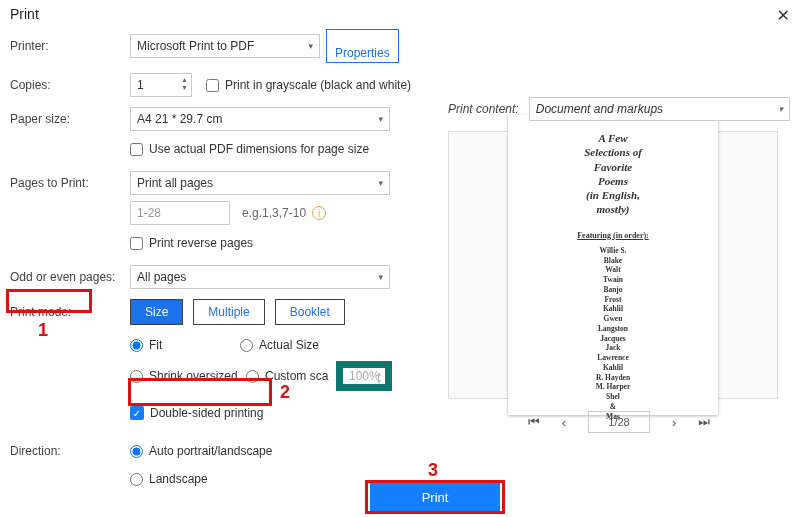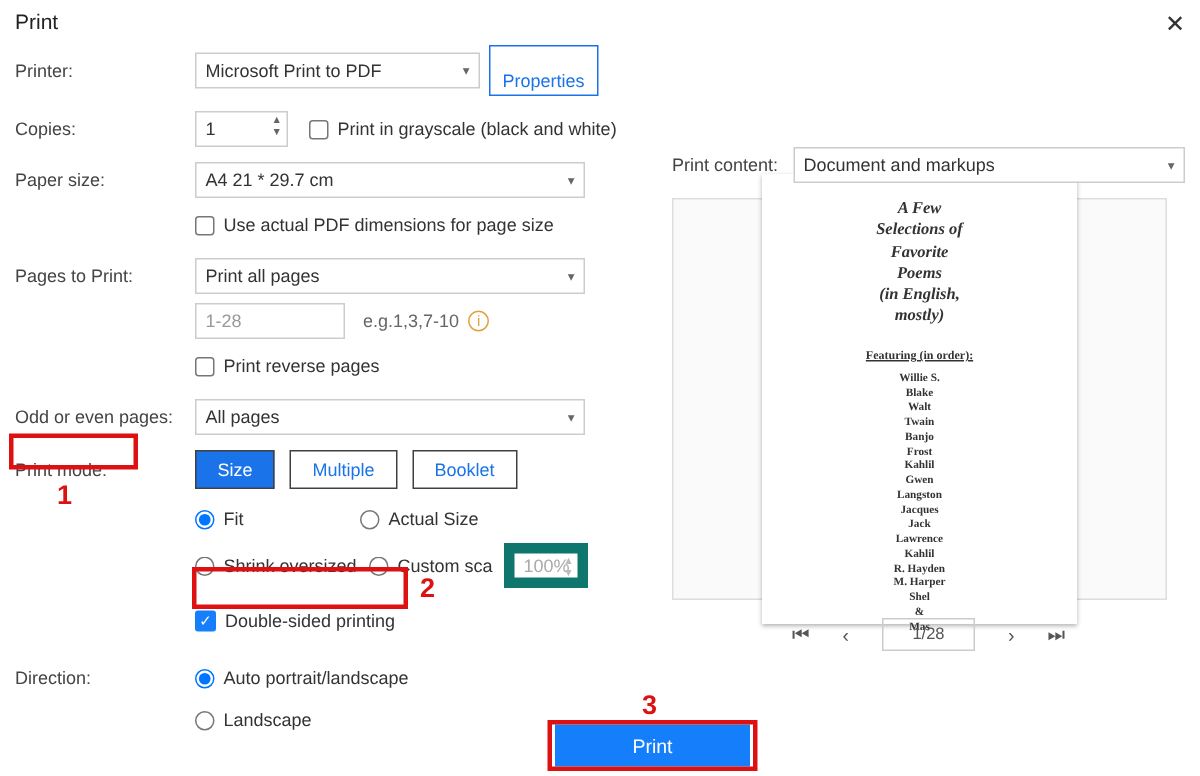--- a/index.html
+++ b/index.html
@@ -37,21 +37,21 @@
   .info-icon { display:inline-block; width:14px; height:14px; border:1px solid #e2a23b; border-radius:50%; color:#e2a23b; font-size:10px; text-align:center; line-height:13px; }
   .grp { display:flex; gap:10px; }
   .mode-btn { height:26px; padding:0 14px; font-size:12px; border:1px solid #404040; color:#1a73e8; background:#fff; cursor:pointer; }
   .mode-btn.active { background:#1a73e8; color:#fff; }
   .radio-row { display:flex; align-items:center; gap:6px; font-size:12px; color:#333; }
   .radio-row input { margin:0; }
   .scale-input { border:7px solid #0f766e; width:56px; height:30px; display:flex; align-items:center; justify-content:center; color:#aaa; font-size:12px; margin-left:8px; position:relative; }
   .scale-input .arrows { position:absolute; right:3px; top:2px; display:flex; flex-direction:column; font-size:7px; line-height:8px; color:#bbb; }
   .highlight-box { border:3px solid #d11; position:absolute; pointer-events:none; }
   .anno { color:#d11; font-weight:bold; position:absolute; font-size:18px; }
-  .right-lbl { display:flex; align-items:center; gap:10px; margin-bottom:10px; }
+  .right-lbl { display:flex; align-items:center; gap:10px; margin-bottom:10px;font-style:italic; }
   .right-lbl .lbl2 { font-size:12px; color:#444; }
   .right-lbl .select { flex:1; }
   .preview-area { width: 330px; height: 268px; border:1px solid #ddd; display:flex; align-items:center; justify-content:center; background:#fafafa; }
   .page { width:210px; height:300px; background:#fff; box-shadow:0 1px 3px rgba(0,0,0,.3); padding:16px 0; display:flex; flex-direction:column; align-items:center; }
   .page-title-block { text-align:center; font-family:"Times New Roman",serif; font-style:italic; font-weight:bold; font-size:11px; line-height:1.3; }
   .feat { text-align:center; font-family:"Times New Roman",serif; font-size:8px; font-weight:bold; text-decoration:underline; margin-top:14px; }
   .authors { text-align:center; font-family:"Times New Roman",serif; font-size:7.5px; font-weight:bold; margin-top:6px; line-height:1.3; }
   .pager { display:flex; align-items:center; justify-content:center; gap:22px; margin-top:12px; font-size:13px; color:#555; }
   .pager .pg { border:1px solid #ccc; width:62px; height:22px; display:flex; align-items:center; justify-content:center; font-size:11px; }
   .pager .nav { cursor:pointer; }

